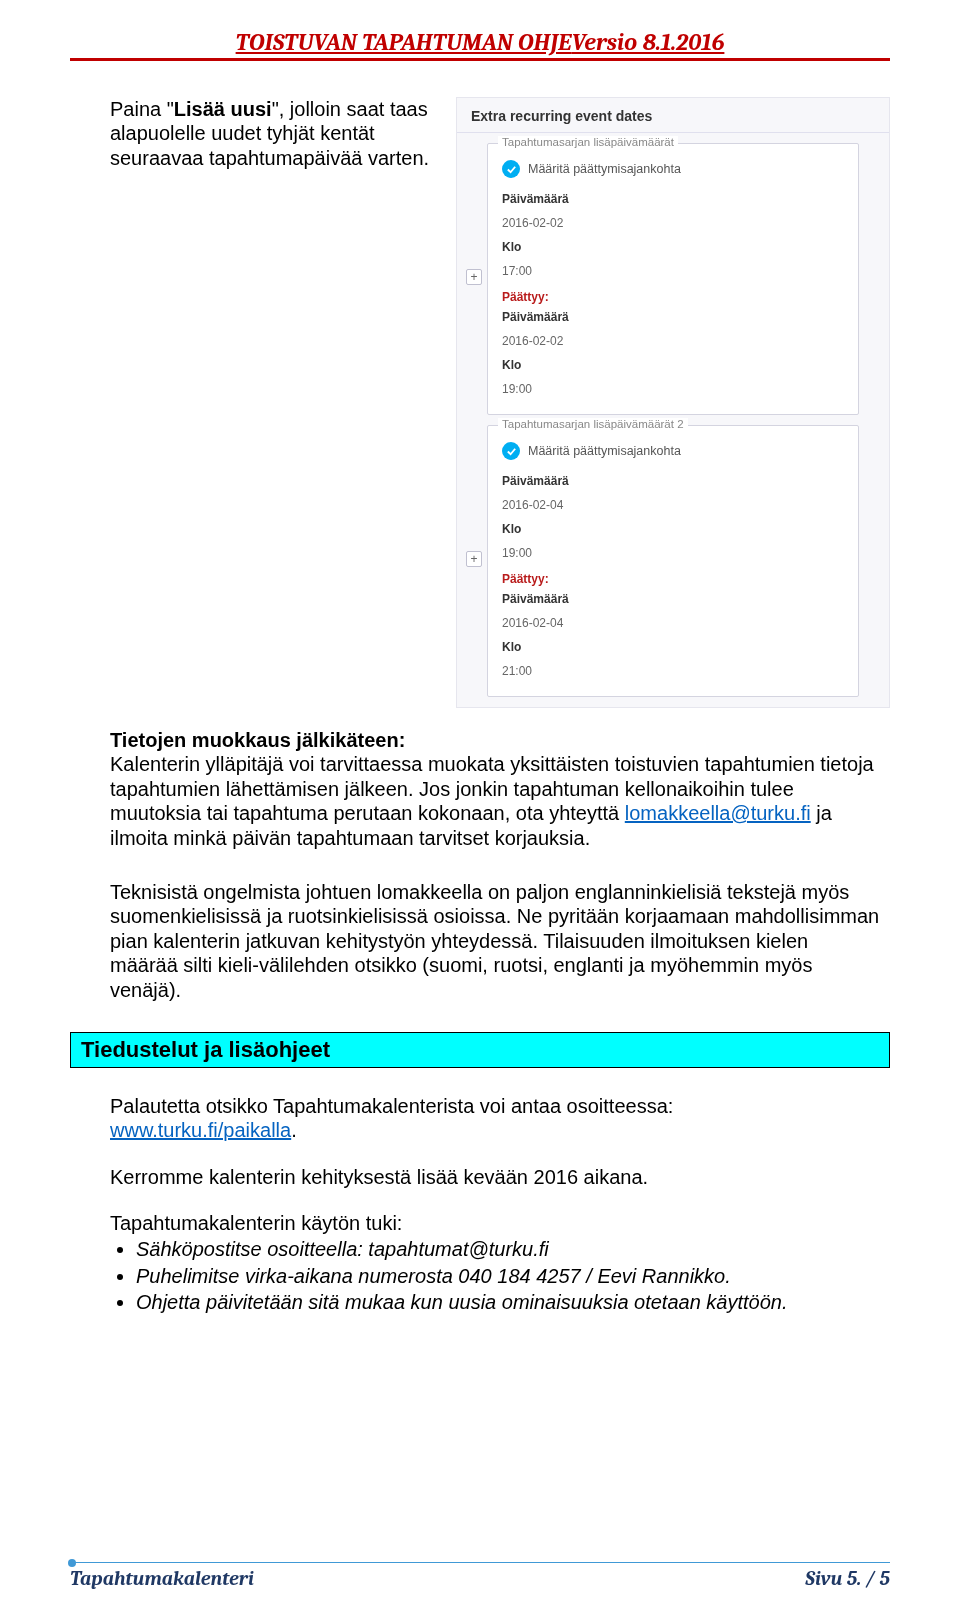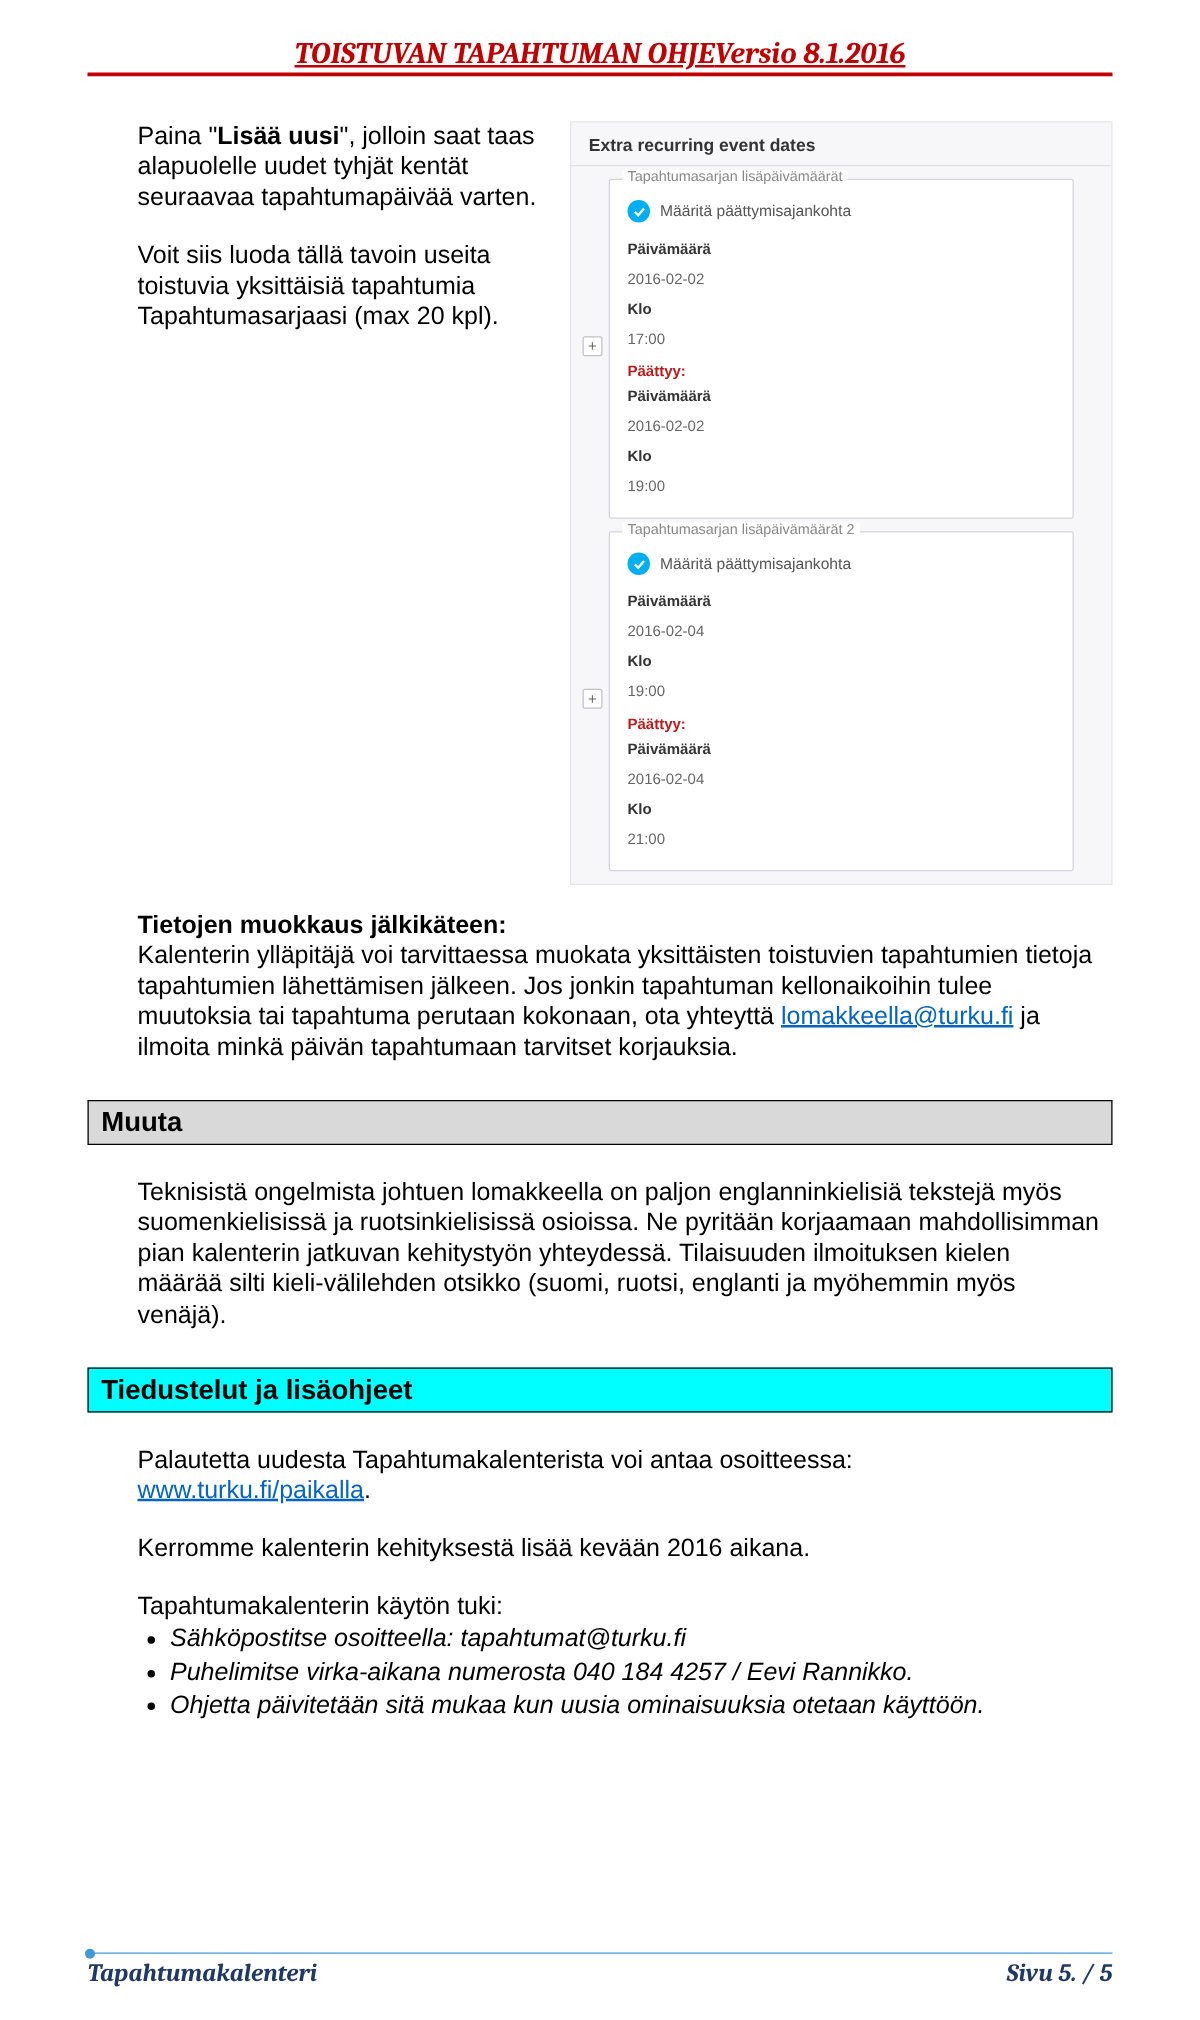--- a/index.html
+++ b/index.html
@@ -190,21 +190,20 @@
   <div class="hdr">
     <span>TOISTUVAN TAPAHTUMAN OHJE</span>
     <span>Versio 8.1.2016</span>
   </div>
 
   <div class="two-col">
     <div class="left-col">
       <p>
         <span>Paina "</span><b>Lisää uusi</b><span>", jolloin saat taas alapuolelle uudet tyhjät kentät seuraavaa tapahtumapäivää varten.</span>
       </p>
-      <p>Voit siis luoda tällä tavoin useita toistuvia yksittäisiä tapahtumia Tapahtumasarjaasi (max 20 kpl).</p>
     </div>
 
     <div class="right-col">
       <div class="rc-title">Extra recurring event dates</div>
 
       <div class="rc-fieldset">
         <div class="rc-legend">Tapahtumasarjan lisäpäivämäärät</div>
         <div class="expand-btn">+</div>
         <div class="chk-row">
           <div class="circle">
@@ -273,29 +272,28 @@
     </div>
   </div>
 
   <div class="content-block">
     <p>
       <b>Tietojen muokkaus jälkikäteen:</b><br>
       <span>Kalenterin ylläpitäjä voi tarvittaessa muokata yksittäisten toistuvien tapahtumien tietoja tapahtumien lähettämisen jälkeen. Jos jonkin tapahtuman kellonaikoihin tulee muutoksia tai tapahtuma perutaan kokonaan, ota yhteyttä </span><a class="link">lomakkeella@turku.fi</a><span> ja ilmoita minkä päivän tapahtumaan tarvitset korjauksia.</span>
     </p>
   </div>
 
-  <div class="heading-bar muuta-bar">Muuta</div>
   <div class="content-block">
     <p>Teknisistä ongelmista johtuen lomakkeella on paljon englanninkielisiä tekstejä myös suomenkielisissä ja ruotsinkielisissä osioissa. Ne pyritään korjaamaan mahdollisimman pian kalenterin jatkuvan kehitystyön yhteydessä. Tilaisuuden ilmoituksen kielen määrää silti kieli-välilehden otsikko (suomi, ruotsi, englanti ja myöhemmin myös venäjä).</p>
   </div>
 
   <div class="heading-bar cyan-bar">Tiedustelut ja lisäohjeet</div>
   <div class="content-block">
     <p style="margin-bottom:22px;">
-      <span>Palautetta uudesta Tapahtumakalenterista voi antaa osoitteessa:</span><br>
+      <span>Palautetta otsikko Tapahtumakalenterista voi antaa osoitteessa:</span><br>
       <a class="link">www.turku.fi/paikalla</a><span>.</span>
     </p>
     <p style="margin-bottom:22px;">Kerromme kalenterin kehityksestä lisää kevään 2016 aikana.</p>
     <p>Tapahtumakalenterin käytön tuki:</p>
     <ul class="bul">
       <li>Sähköpostitse osoitteella: tapahtumat@turku.fi</li>
       <li>Puhelimitse virka-aikana numerosta 040 184 4257 / Eevi Rannikko.</li>
       <li>Ohjetta päivitetään sitä mukaa kun uusia ominaisuuksia otetaan käyttöön.</li>
     </ul>
   </div>

